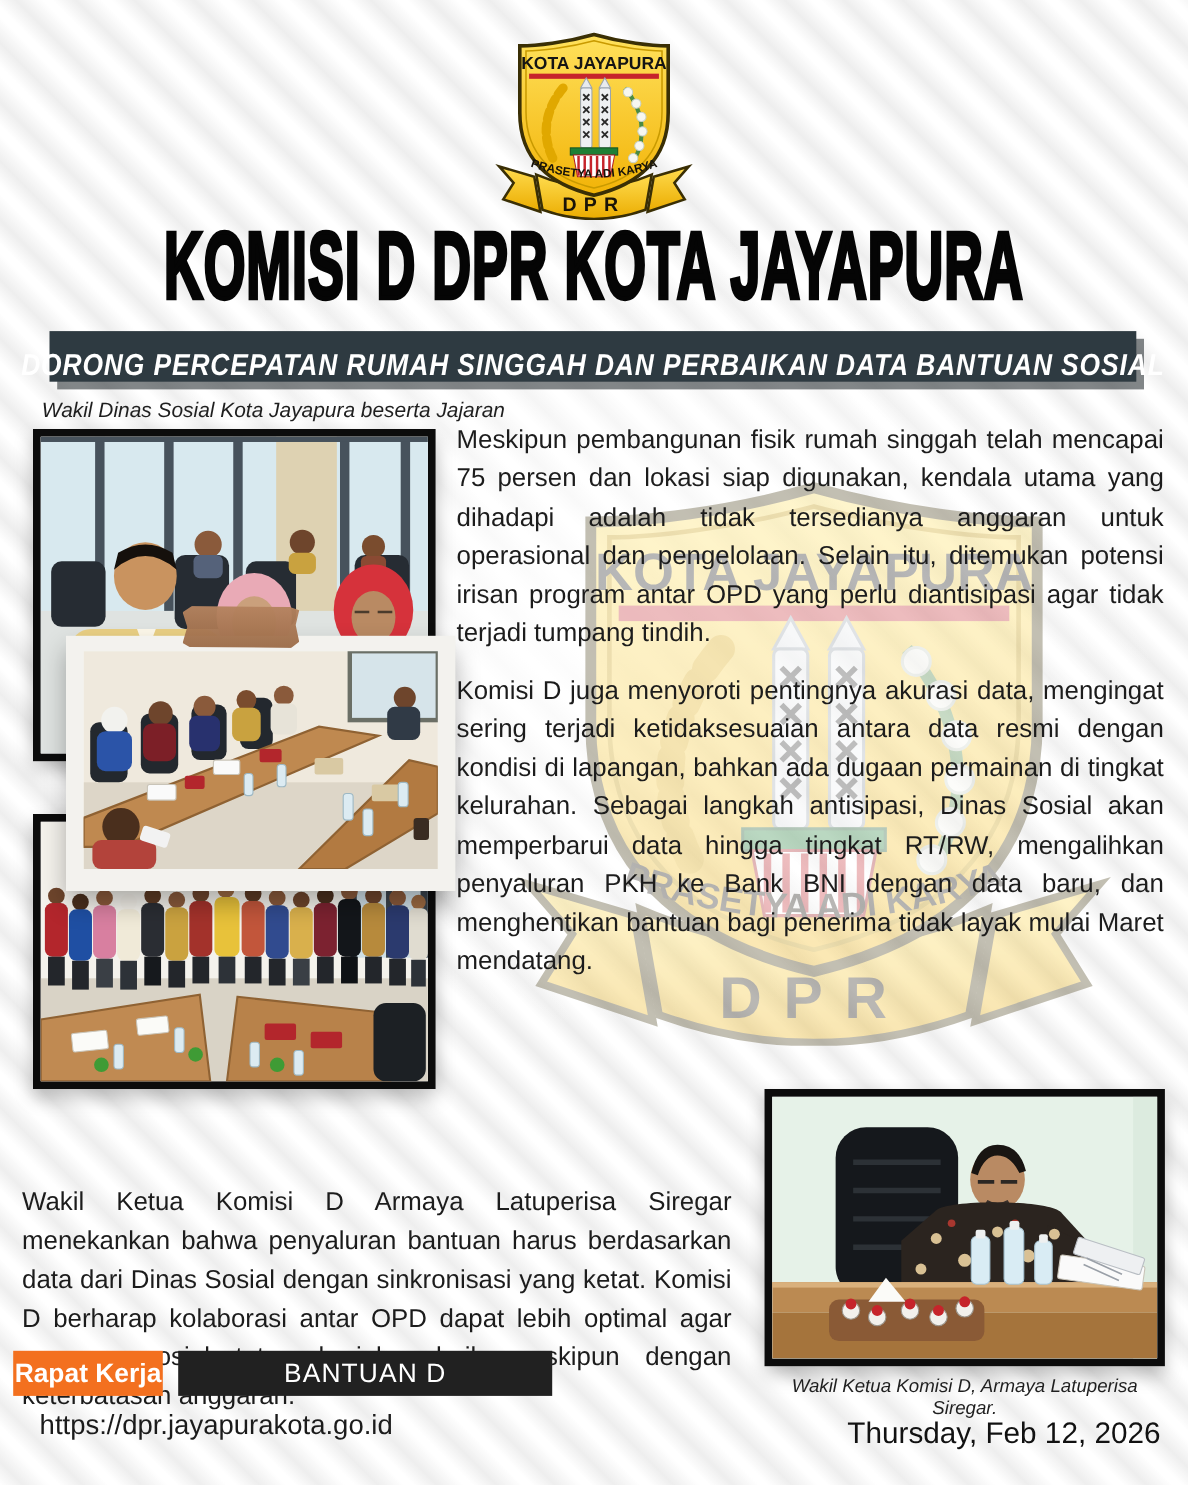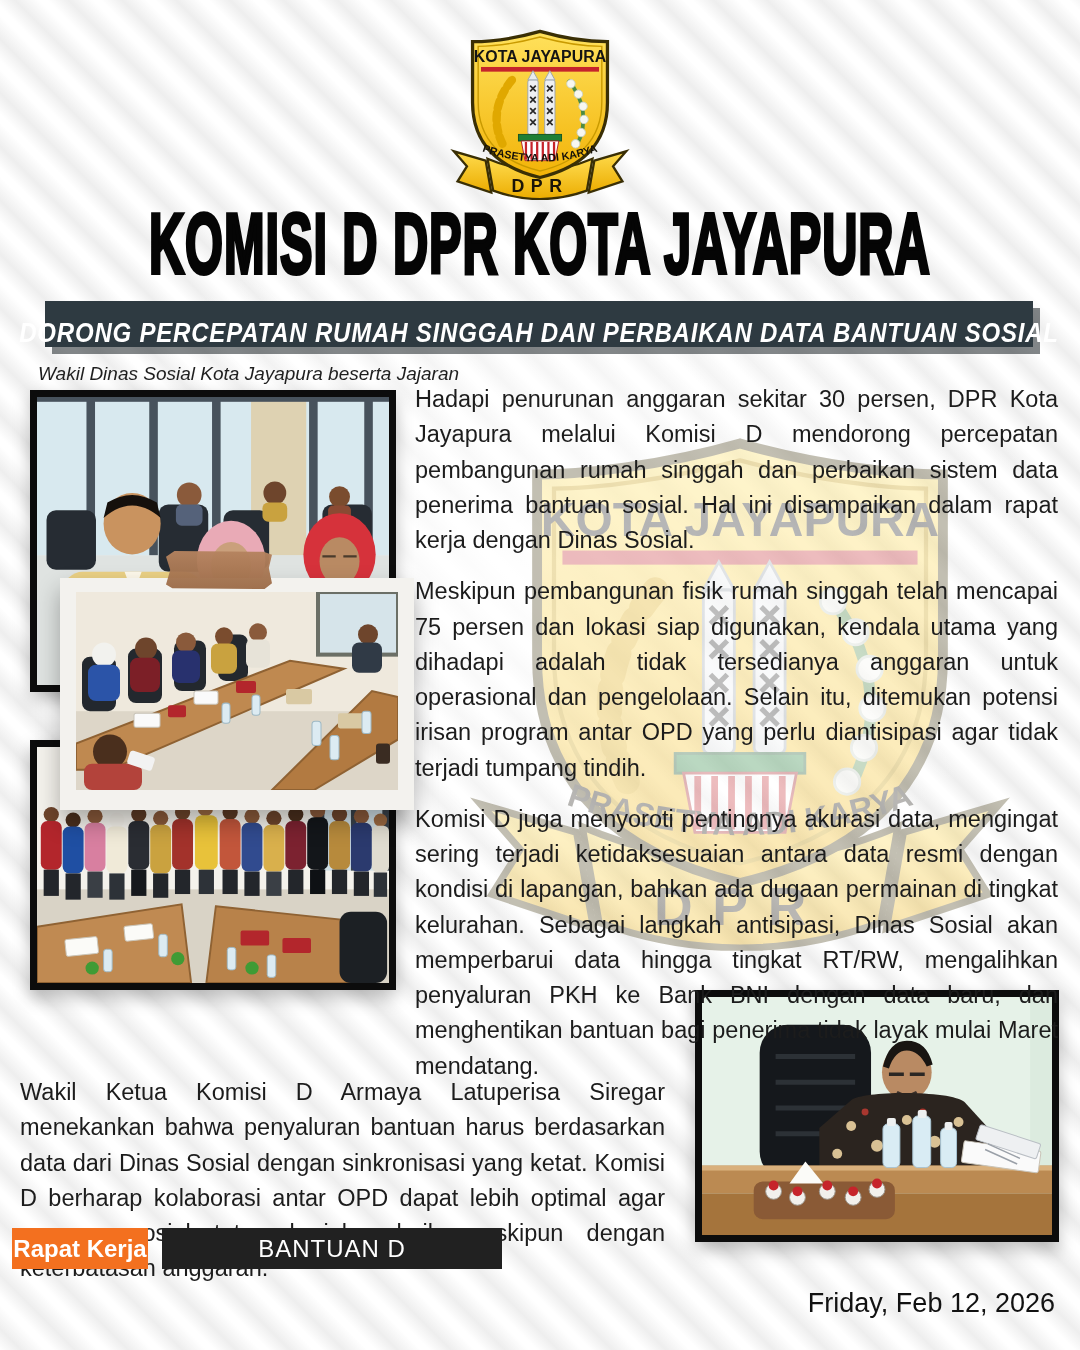--- a/index.html
+++ b/index.html
@@ -375,21 +375,20 @@
             <rect x="242" y="222" width="9" height="24" rx="3"></rect>
         </g>
         <circle cx="58" cy="236" r="7" fill="#3f9b35"></circle>
           <circle cx="148" cy="226" r="7" fill="#3f9b35"></circle>
           <circle cx="226" cy="236" r="7" fill="#3f9b35"></circle>
       </g>
     </svg>
   </div>
 
   <div class="article">
-    <p>Hadapi penurunan anggaran sekitar 30 persen, DPR Kota Jayapura melalui Komisi D mendorong percepatan pembangunan rumah singgah dan perbaikan sistem data penerima bantuan sosial. Hal ini disampaikan dalam rapat kerja dengan Dinas Sosial.</p>
     <p>Meskipun pembangunan fisik rumah singgah telah mencapai 75 persen dan lokasi siap digunakan, kendala utama yang dihadapi adalah tidak tersedianya anggaran untuk operasional dan pengelolaan. Selain itu, ditemukan potensi irisan program antar OPD yang perlu diantisipasi agar tidak terjadi tumpang tindih.</p>
     <p>Komisi D juga menyoroti pentingnya akurasi data, mengingat sering terjadi ketidaksesuaian antara data resmi dengan kondisi di lapangan, bahkan ada dugaan permainan di tingkat kelurahan. Sebagai langkah antisipasi, Dinas Sosial akan memperbarui data hingga tingkat RT/RW, mengalihkan penyaluran PKH ke Bank BNI dengan data baru, dan menghentikan bantuan bagi penerima tidak layak mulai Maret mendatang.</p>
   </div>
 
   <div class="closing">
     <p>Wakil Ketua Komisi D Armaya Latuperisa Siregar menekankan bahwa penyaluran bantuan harus berdasarkan data dari Dinas Sosial dengan sinkronisasi yang ketat. Komisi D berharap kolaborasi antar OPD dapat lebih optimal agar program sosial tetap berjalan baik meskipun dengan keterbatasan anggaran.</p>
   </div>
 
   <div class="pframe photo4">
     <svg viewBox="0 0 352 240" preserveAspectRatio="none">
@@ -450,22 +449,24 @@
          <circle cx="126" cy="196" r="8" fill="#f2f0ec" stroke="#9b958c"></circle>
           <circle cx="126" cy="190" r="5" fill="#c6242b"></circle>
          <circle cx="152" cy="202" r="8" fill="#f2f0ec" stroke="#9b958c"></circle>
           <circle cx="152" cy="196" r="5" fill="#c6242b"></circle>
          <circle cx="176" cy="194" r="8" fill="#f2f0ec" stroke="#9b958c"></circle>
           <circle cx="176" cy="188" r="5" fill="#c6242b"></circle>
         </g>
     </svg>
   </div>
 
+  <div class="cap-bottom">Wakil Ketua Komisi D, Armaya Latuperisa Siregar.</div>
 
   <div class="tag-orange">
     <span>Rapat Kerja</span>
   </div>
   <div class="tag-dark">
     <span>BANTUAN D</span>
   </div>
-  <div class="date">Friday, Feb 12, 2026</div>
+  <a class="url" href="#">https://dpr.jayapurakota.go.id</a>
+  <div class="date">Thursday, Feb 12, 2026</div>
 
 </div>
 
 </body></html>

